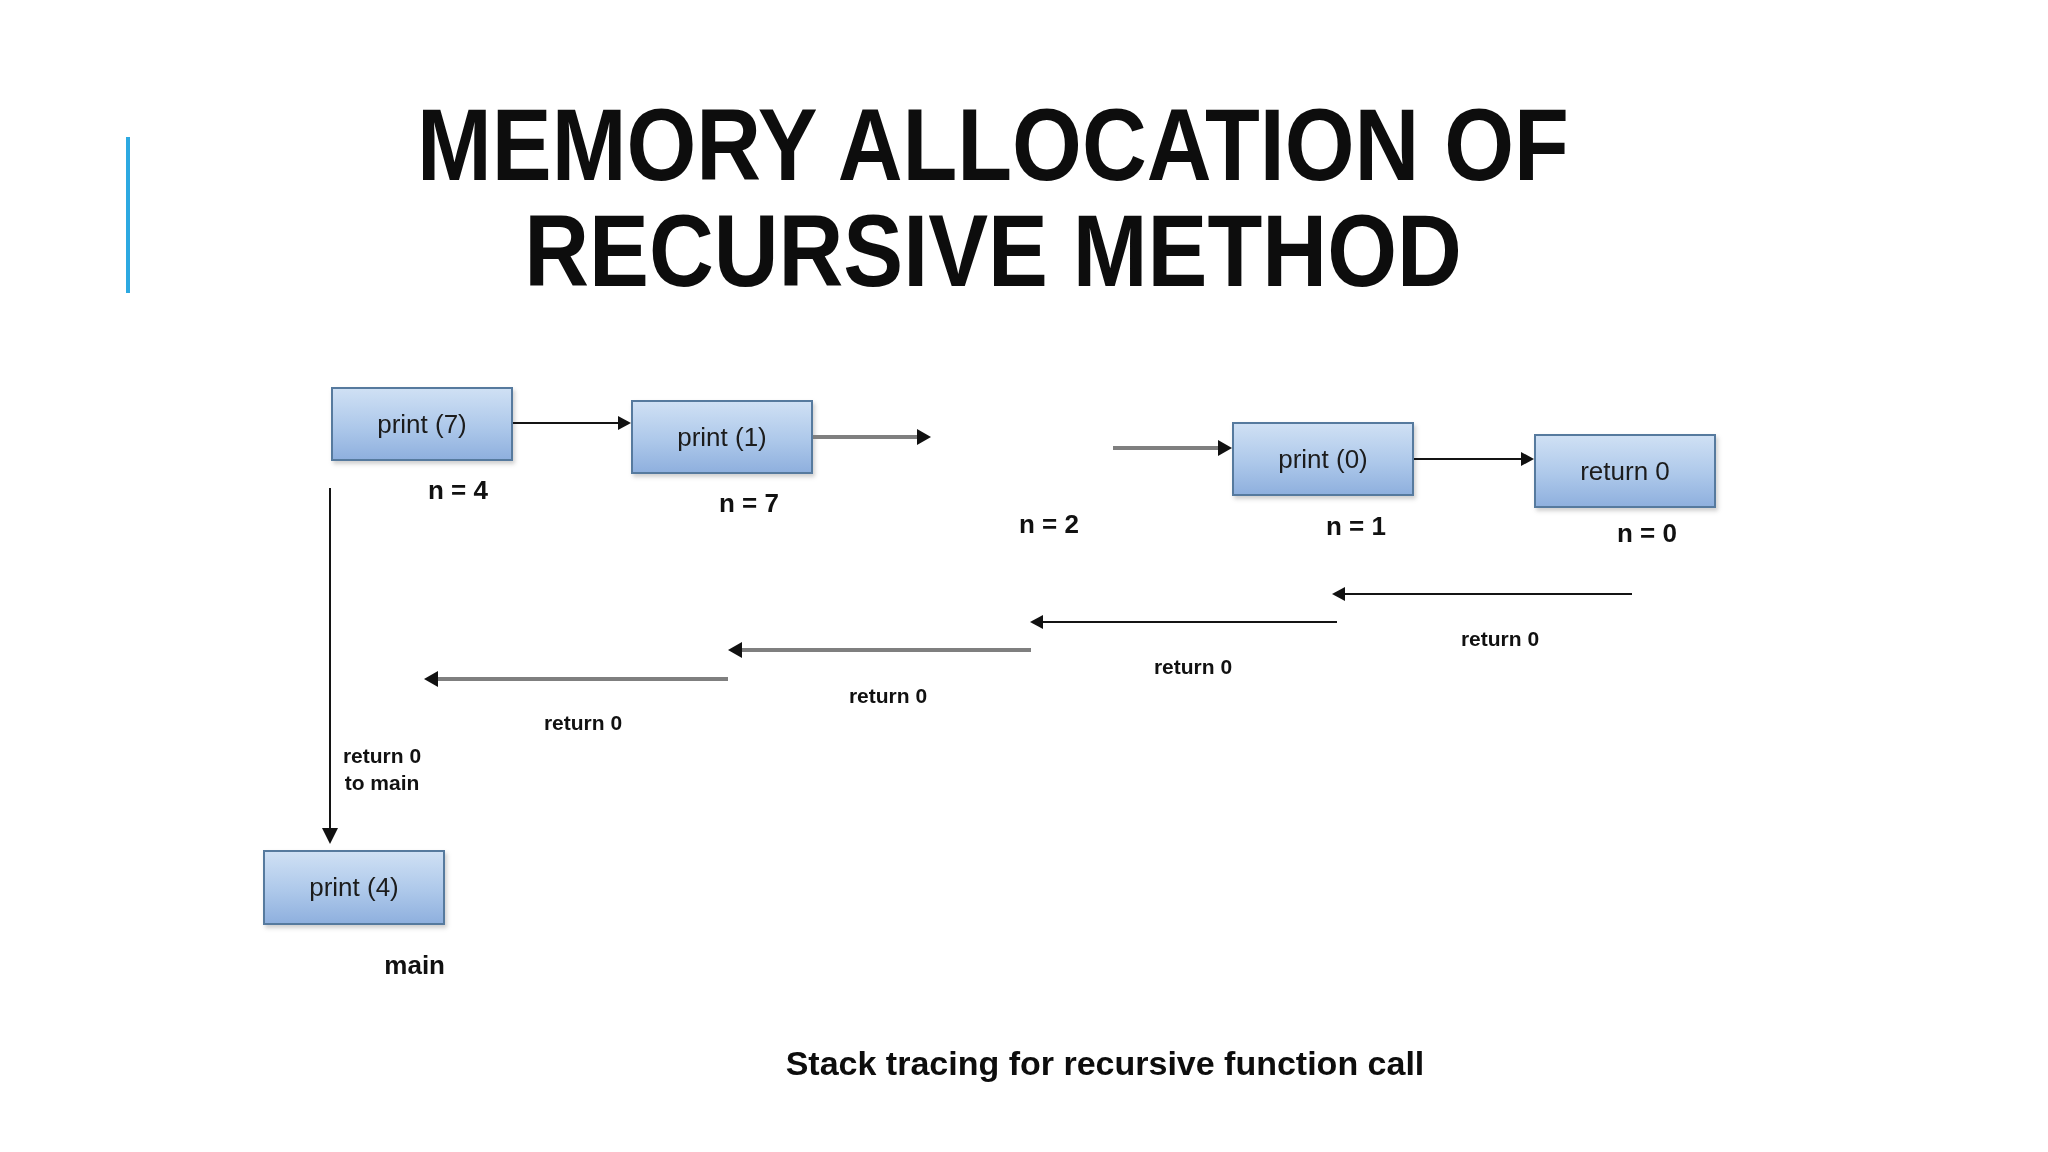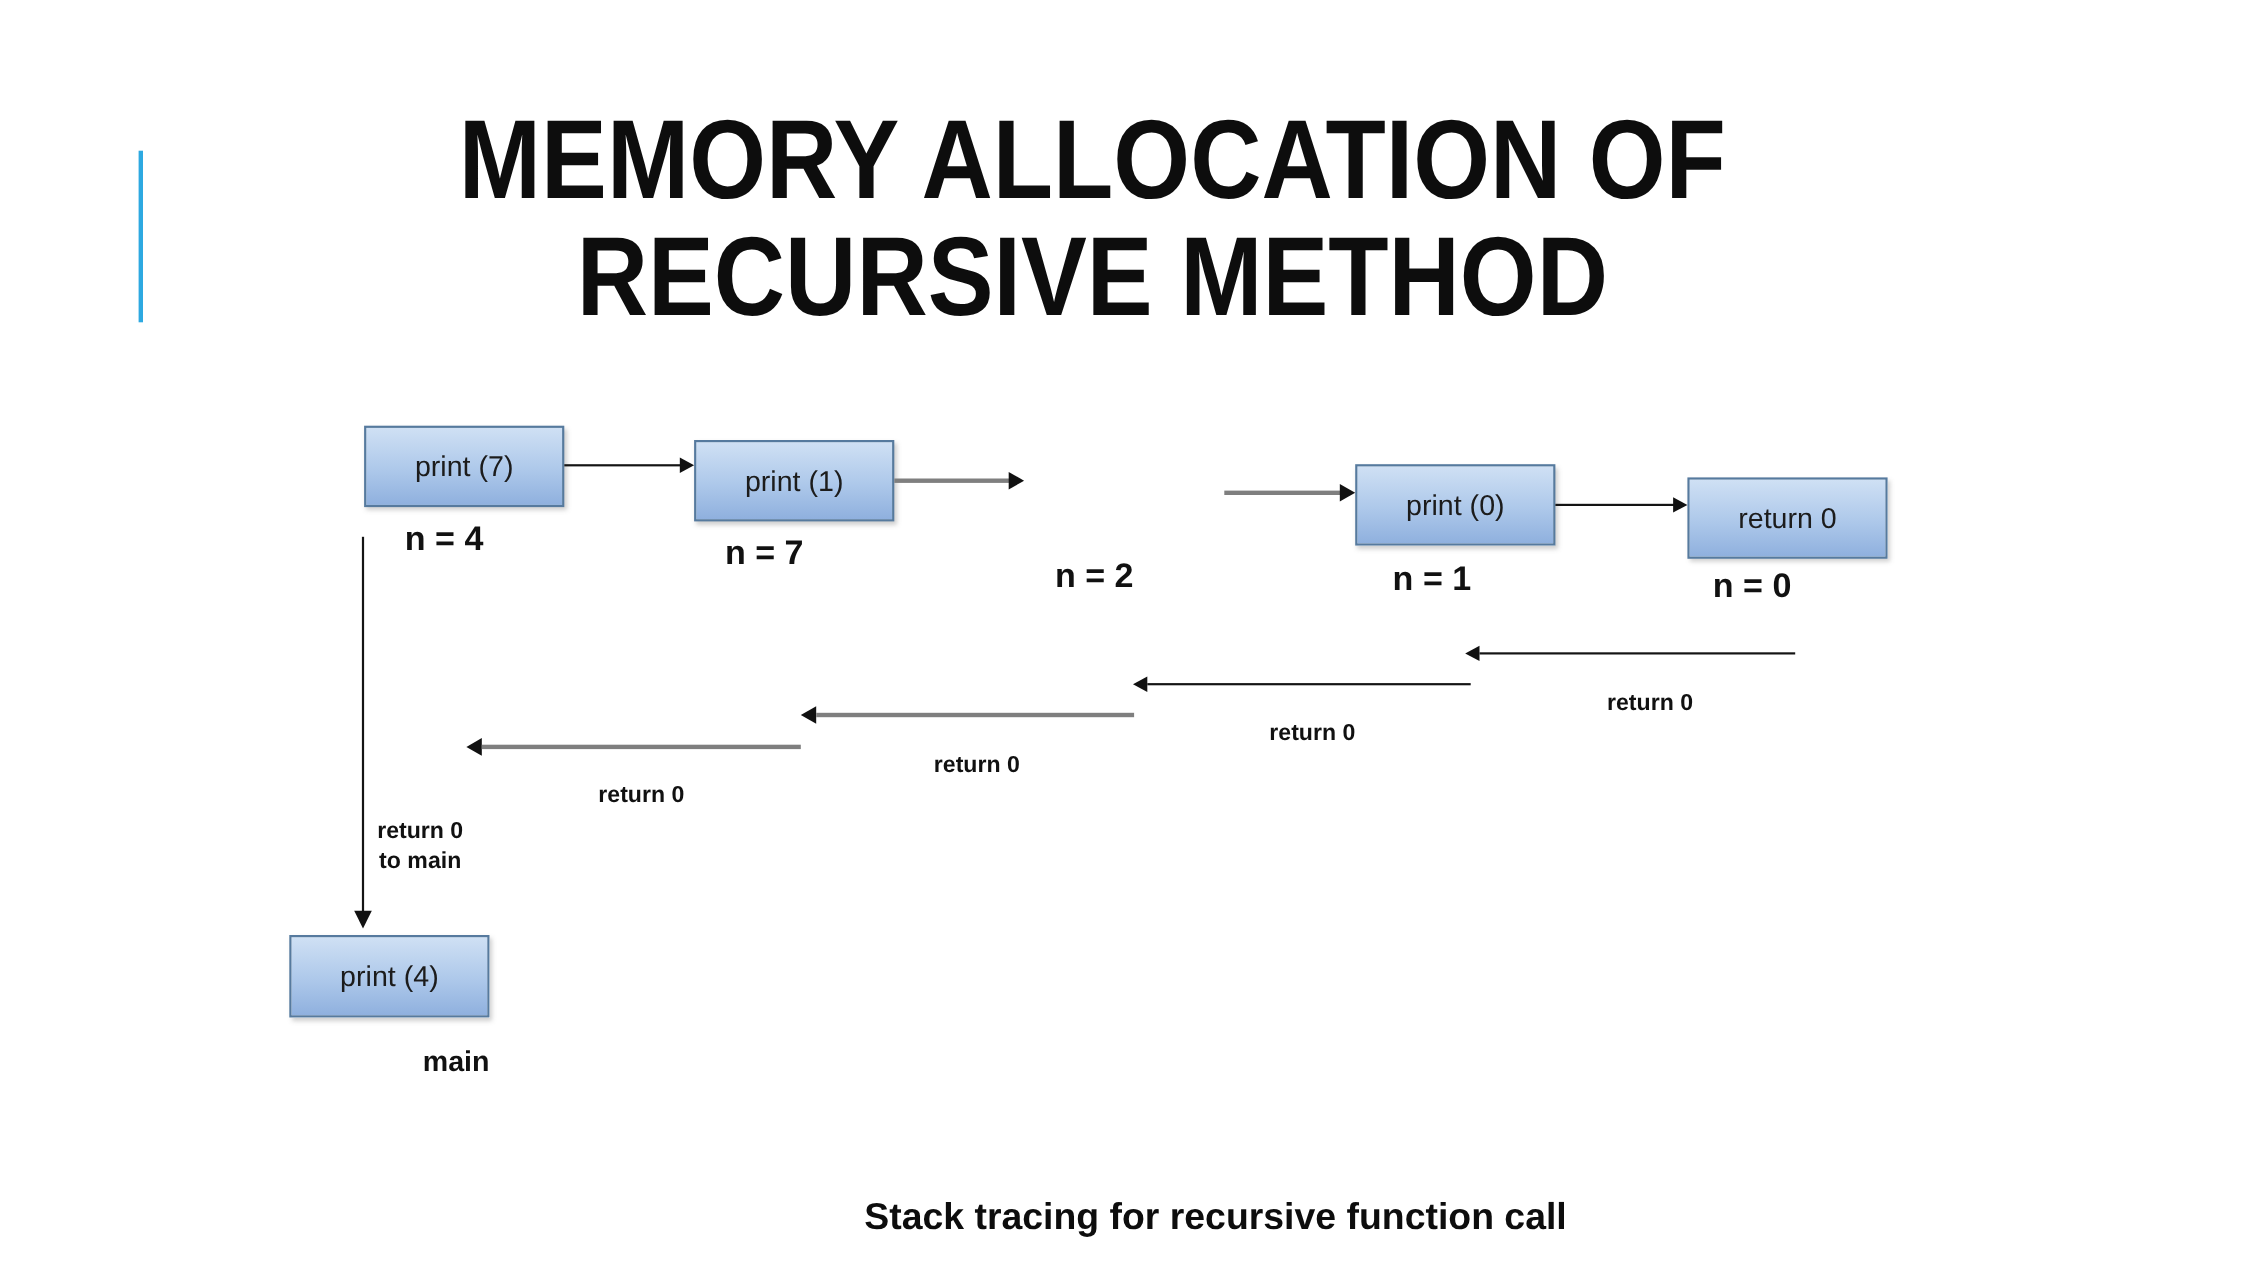--- a/index.html
+++ b/index.html
@@ -14,25 +14,25 @@
     color:#0d0d0d;transform:scaleX(0.88);white-space:nowrap;
   }
   .box{
     position:absolute;width:182px;height:74px;
     border:2px solid var(--box-border,#567a9e);
     background:linear-gradient(180deg,var(--box-top,#cfe0f4) 0%,#adc8ea 55%,var(--box-bottom,#8fb0de) 100%);
     box-shadow:2px 3px 4px rgba(120,120,120,0.35);
     display:flex;align-items:center;justify-content:center;
     font-size:26px;color:#1c1c1c;box-sizing:border-box;
   }
-  .nlabel{position:absolute;width:120px;text-align:left;font-weight:700;font-size:31px;line-height:28px;color:#111;}
+  .nlabel{position:absolute;width:120px;text-align:right;font-weight:700;font-size:26px;line-height:28px;color:#111;}
   .rlabel{position:absolute;width:140px;text-align:center;font-weight:700;font-size:21px;line-height:24px;color:#111;}
   .vlabel{position:absolute;width:160px;text-align:center;font-weight:700;font-size:21px;line-height:27px;color:#111;}
   .mainlabel{position:absolute;left:263px;top:950px;width:182px;text-align:right;font-weight:700;font-size:26px;color:#111;}
-  .caption{position:absolute;left:605px;top:1044px;width:1000px;text-align:center;font-weight:700;font-size:34px;color:#0d0d0d;margin-top:43px;}
+  .caption{position:absolute;left:605px;top:1044px;width:1000px;text-align:center;font-weight:700;font-size:34px;color:#0d0d0d;}
   .shaft{position:absolute;background:var(--arrow-black,#141414);}
   .shaft.gray{background:var(--arrow-gray,#7f7f7f);}
   .head{position:absolute;width:0;height:0;border-style:solid;border-color:transparent;}
   .head.right{border-width:7px 0 7px 13px;border-left-color:#111;}
   .head.left{border-width:7px 13px 7px 0;border-right-color:#111;}
   .head.left.big{border-width:8px 14px 8px 0;}
   .head.right.big{border-width:8px 0 8px 14px;}
   .head.down{border-width:16px 8px 0 8px;border-top-color:#111;}
 </style>
 </head>

